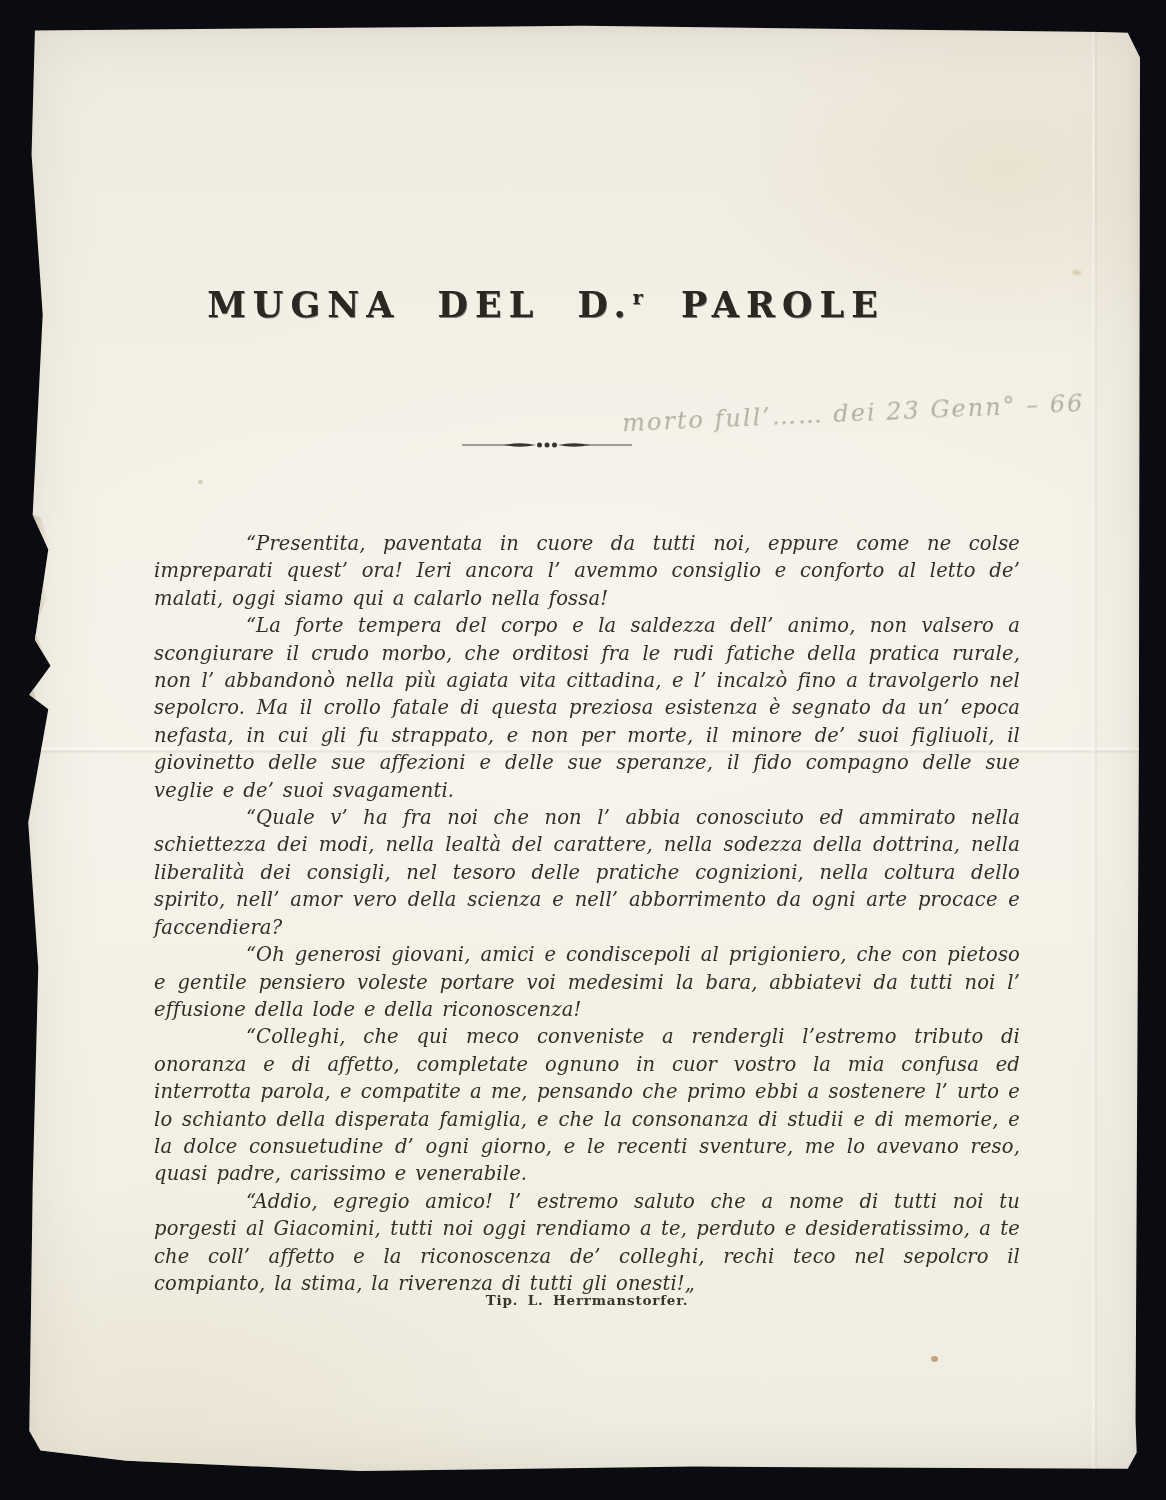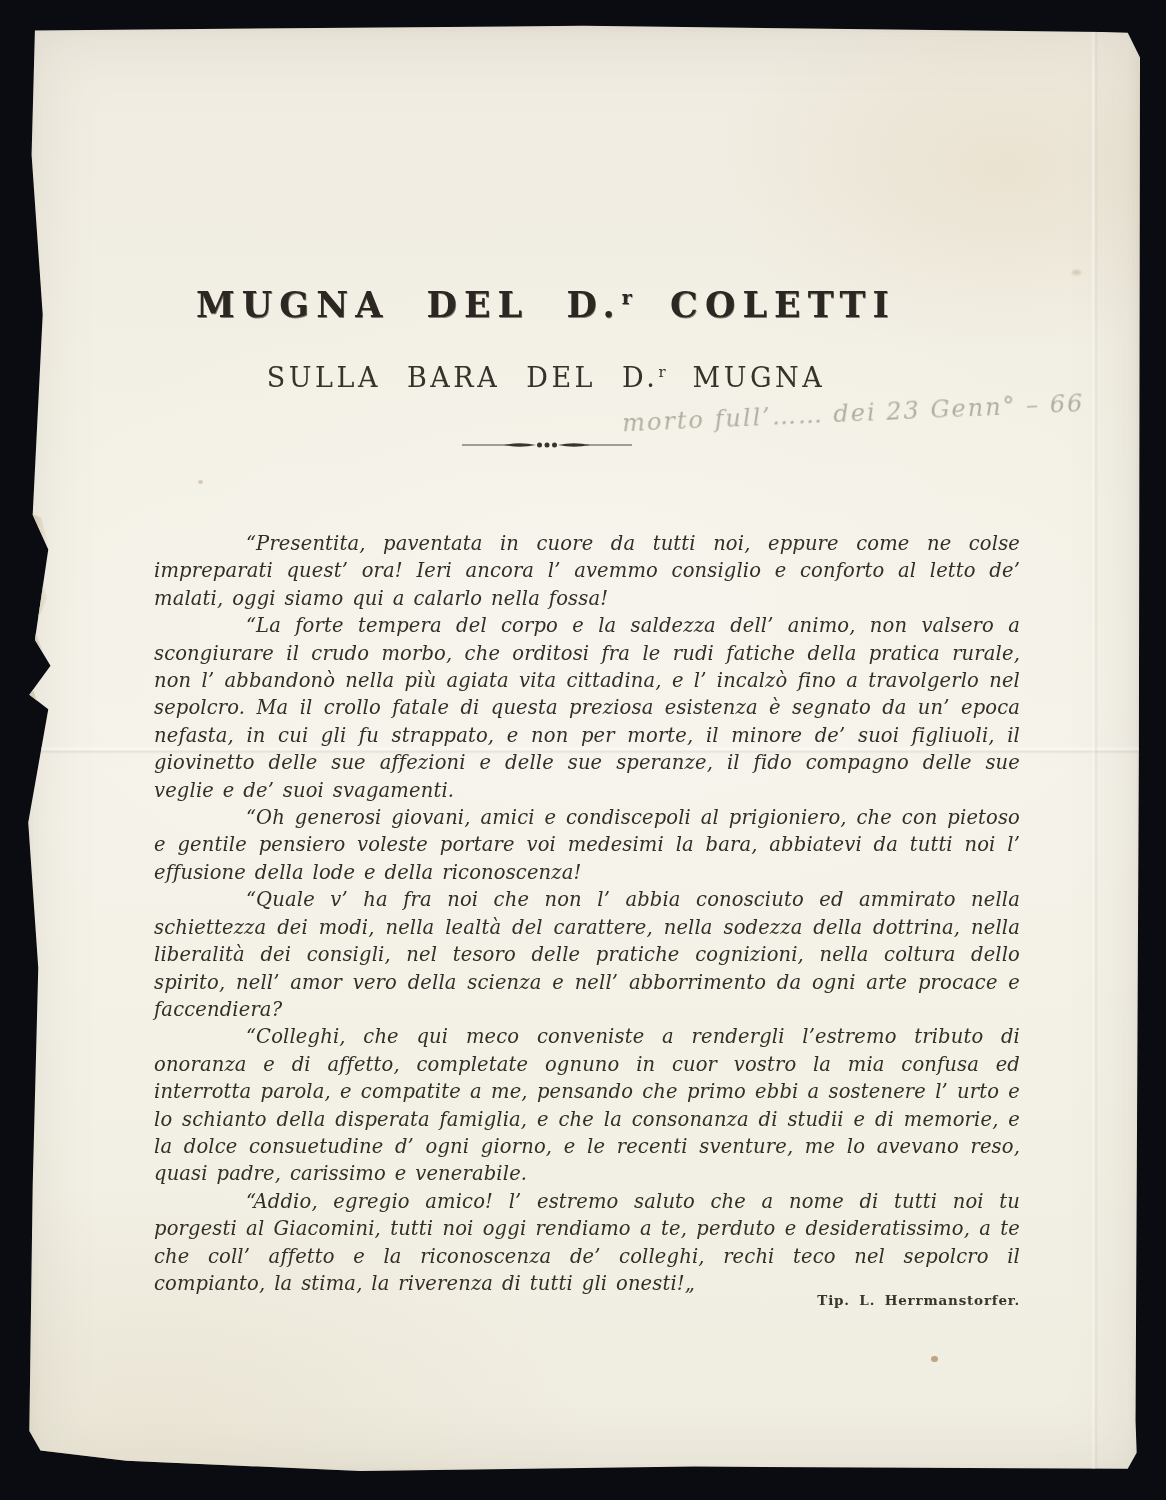--- a/index.html
+++ b/index.html
@@ -76,58 +76,57 @@
   .divider{position:absolute;left:436px;top:414px;width:170px;height:14px;}
   .body-text{
     position:absolute;left:128px;top:506px;width:866px;
     font-size:19.5px;line-height:27.4px;color:#332e27;
     text-align:justify;
     letter-spacing:0.15px;word-spacing:2.5px;
   }
   .body-text p{margin:0;text-indent:92px;font-style:italic;}
   .imprint{
     position:absolute;left:128px;top:1268px;width:866px;
-    text-align:right;
+    text-align:center;
     font-size:13.5px;font-weight:bold;color:#3a342c;
     letter-spacing:0.8px;word-spacing:4px;
     font-family:"DejaVu Serif","Liberation Serif",serif;
   }
 </style>
 </head>
 <body>
 
 <div class="paper">
 
   <div class="tape"></div>
   <div class="crease-h"></div>
   <div class="crease-v"></div>
   <div class="fleck f1"></div>
   <div class="fleck f2"></div>
   <div class="fleck f3"></div>
 
-  <div class="title"><span>MUGNA DEL D.</span><sup>r</sup> <span>COLETTI</span></div>
+  <div class="title"><span>MUGNA DEL D.</span><sup>r</sup> <span>PAROLE</span></div>
 
-  <div class="subtitle"><span>SULLA BARA DEL D.</span><sup>r</sup> <span>MUGNA</span></div>
 
   <div class="annotation">morto full’…… dei 23 Genn° – 66</div>
 
   <svg class="divider" viewBox="0 0 170 14" xmlns="http://www.w3.org/2000/svg">
     <line x1="0" y1="7" x2="46" y2="7" stroke="#3a342c" stroke-width="0.9"></line>
     <path d="M42,7 Q58,3.4 74,7 Q58,10.6 42,7 Z" fill="#3a342c"></path>
     <circle cx="77.5" cy="7" r="2.5" fill="#3a342c"></circle>
     <circle cx="85" cy="7" r="2.5" fill="#3a342c"></circle>
     <circle cx="92.5" cy="7" r="2.5" fill="#3a342c"></circle>
     <path d="M96,7 Q112,3.4 128,7 Q112,10.6 96,7 Z" fill="#3a342c"></path>
     <line x1="124" y1="7" x2="170" y2="7" stroke="#3a342c" stroke-width="0.9"></line>
   </svg>
 
   <div class="body-text">
     <p>“Presentita, paventata in cuore da tutti noi, eppure come ne colse impreparati quest’ ora! Ieri ancora l’ avemmo consiglio e conforto al letto de’ malati, oggi siamo qui a calarlo nella fossa!</p>
     <p>“La forte tempera del corpo e la saldezza dell’ animo, non valsero a scongiurare il crudo morbo, che orditosi fra le rudi fatiche della pratica rurale, non l’ abbandonò nella più agiata vita cittadina, e l’ incalzò fino a travolgerlo nel sepolcro. Ma il crollo fatale di questa preziosa esistenza è segnato da un’ epoca nefasta, in cui gli fu strappato, e non per morte, il minore de’ suoi figliuoli, il giovinetto delle sue affezioni e delle sue speranze, il fido compagno delle sue veglie e de’ suoi svagamenti.</p>
+    <p>“Quale v’ ha fra noi che non l’ abbia conosciuto ed ammirato nella schiettezza dei modi, nella lealtà del carattere, nella sodezza della dottrina, nella liberalità dei consigli, nel tesoro delle pratiche cognizioni, nella coltura dello spirito, nell’ amor vero della scienza e nell’ abborrimento da ogni arte procace e faccendiera?</p>
     <p>“Oh generosi giovani, amici e condiscepoli al prigioniero, che con pietoso e gentile pensiero voleste portare voi medesimi la bara, abbiatevi da tutti noi l’ effusione della lode e della riconoscenza!</p>
-    <p>“Quale v’ ha fra noi che non l’ abbia conosciuto ed ammirato nella schiettezza dei modi, nella lealtà del carattere, nella sodezza della dottrina, nella liberalità dei consigli, nel tesoro delle pratiche cognizioni, nella coltura dello spirito, nell’ amor vero della scienza e nell’ abborrimento da ogni arte procace e faccendiera?</p>
     <p>“Colleghi, che qui meco conveniste a rendergli l’estremo tributo di onoranza e di affetto, completate ognuno in cuor vostro la mia confusa ed interrotta parola, e compatite a me, pensando che primo ebbi a sostenere l’ urto e lo schianto della disperata famiglia, e che la consonanza di studii e di memorie, e la dolce consuetudine d’ ogni giorno, e le recenti sventure, me lo avevano reso, quasi padre, carissimo e venerabile.</p>
     <p>“Addio, egregio amico! l’ estremo saluto che a nome di tutti noi tu porgesti al Giacomini, tutti noi oggi rendiamo a te, perduto e desideratissimo, a te che coll’ affetto e  la riconoscenza de’ colleghi, rechi teco nel sepolcro il compianto, la stima, la riverenza di tutti gli onesti!„</p>
   </div>
 
   <div class="imprint">Tip. L. Herrmanstorfer.</div>
 
 </div>
 
 </body></html>

